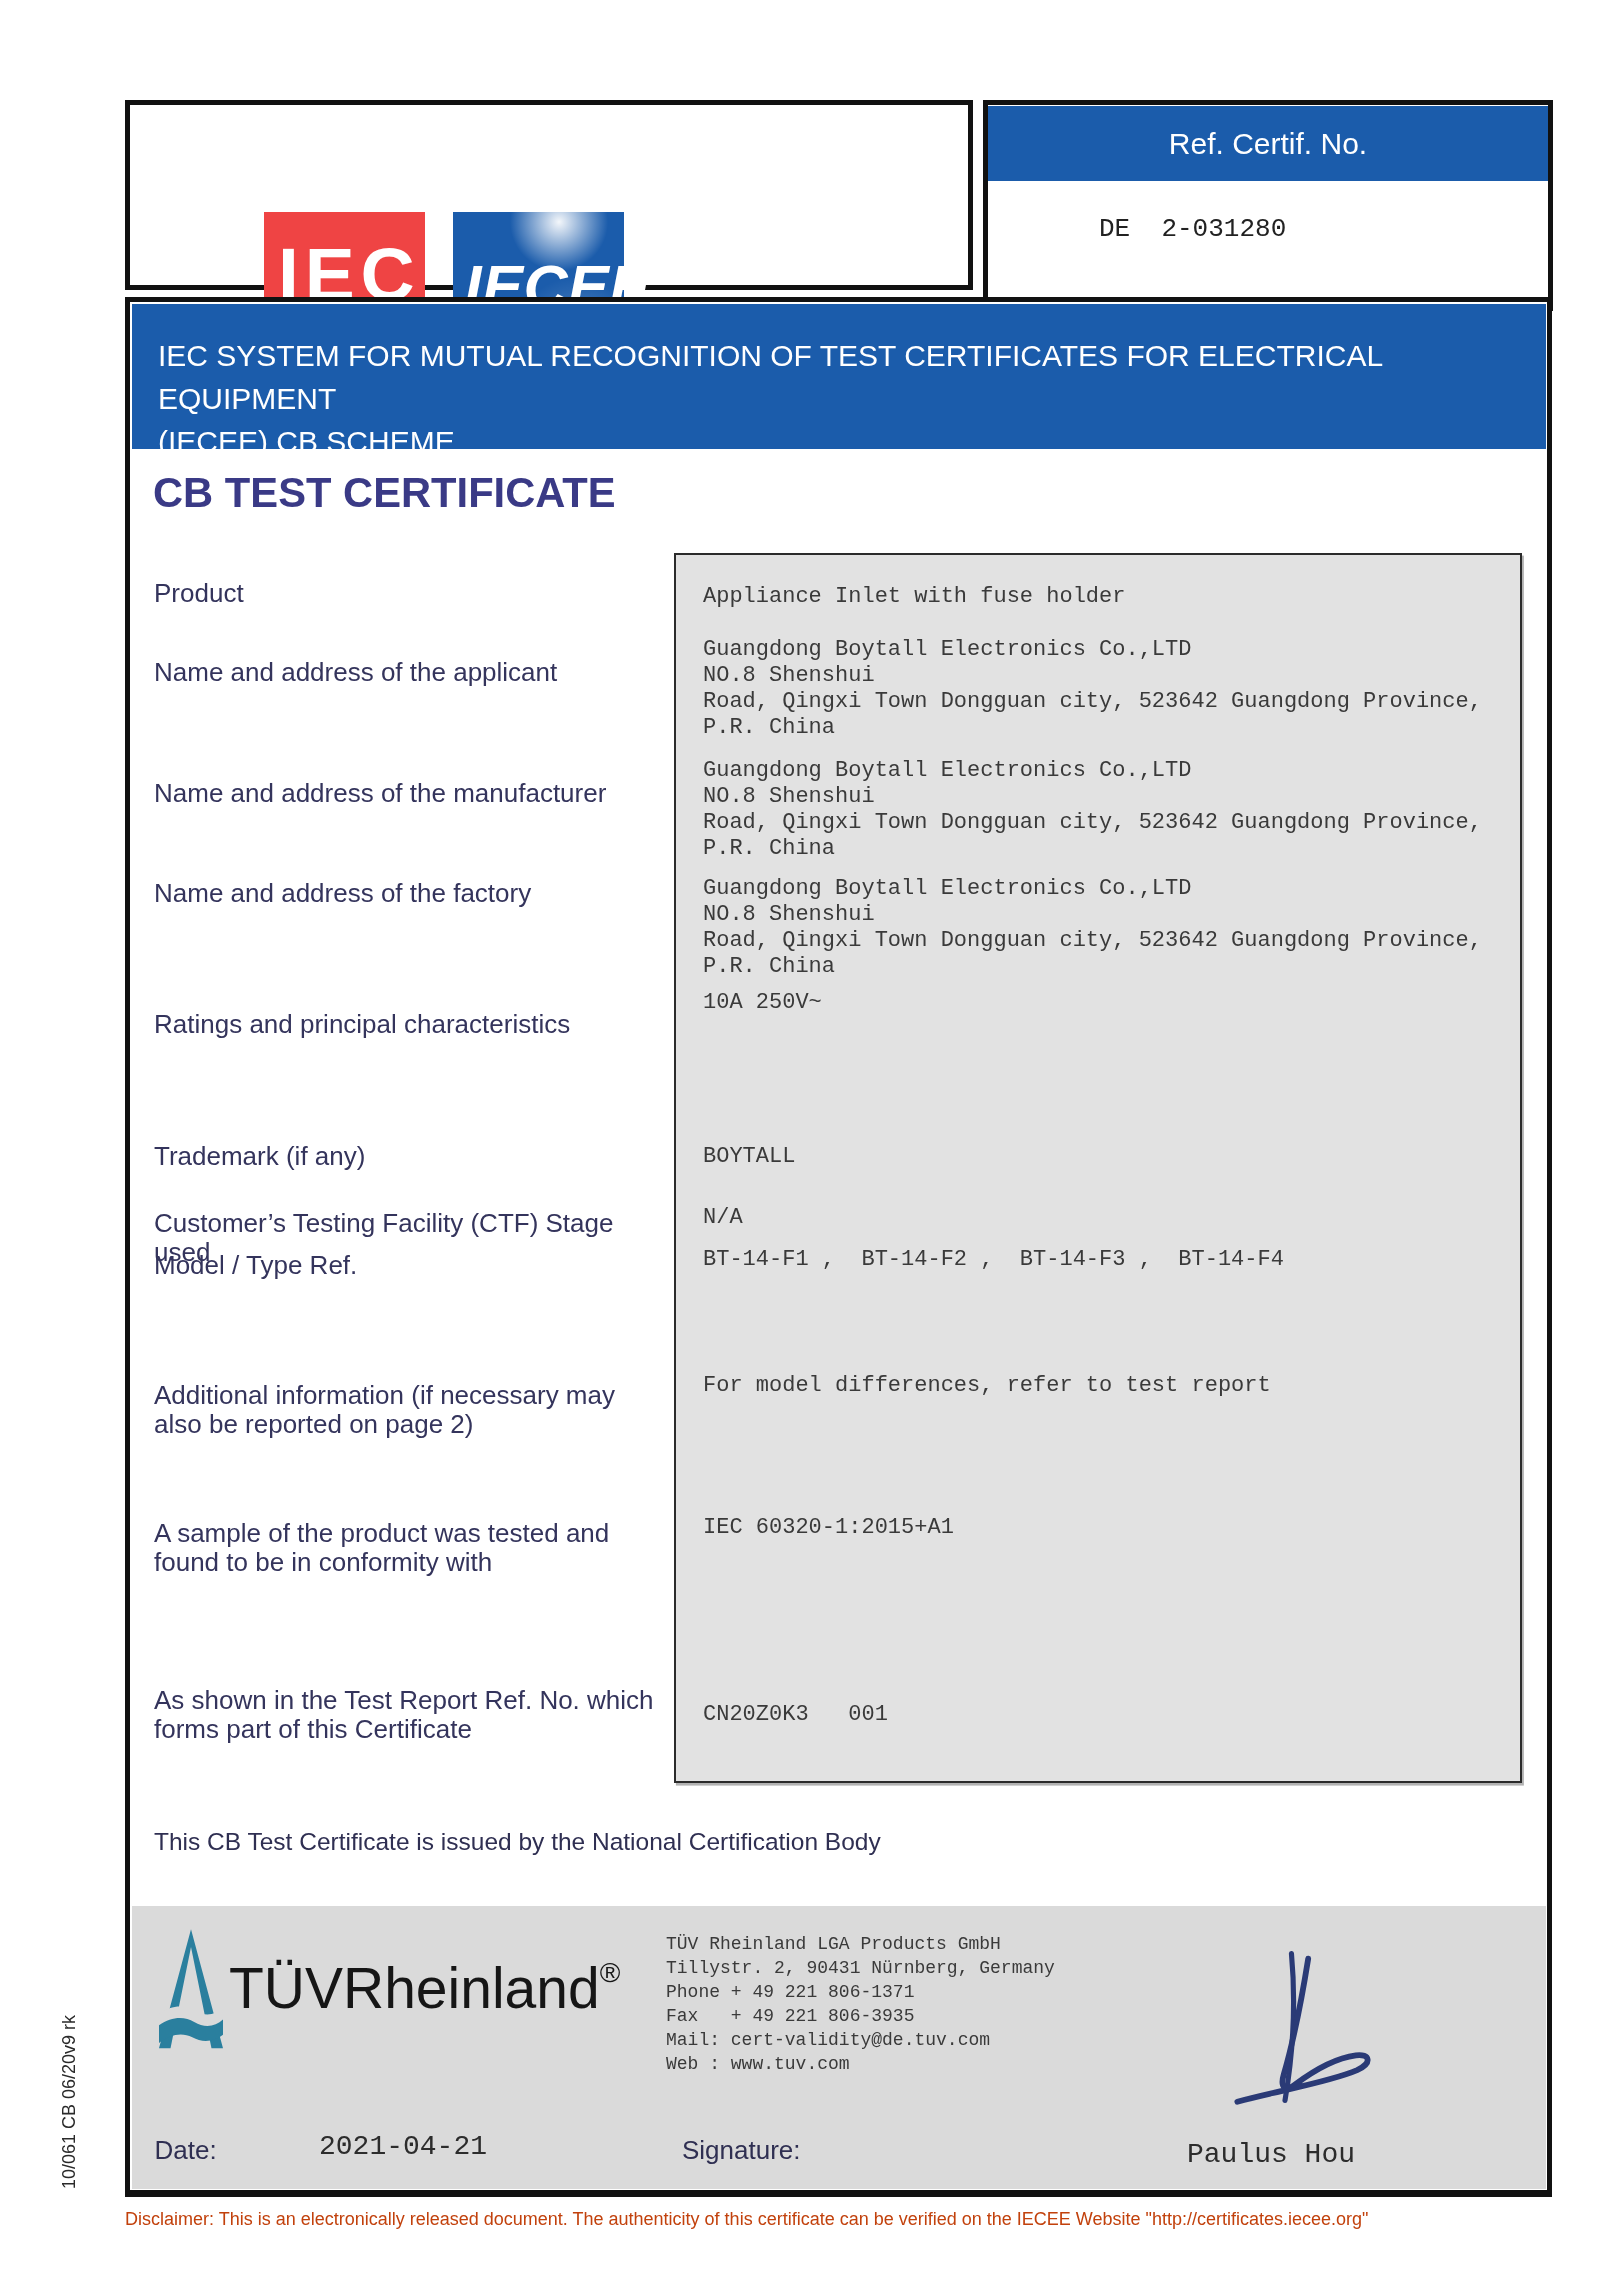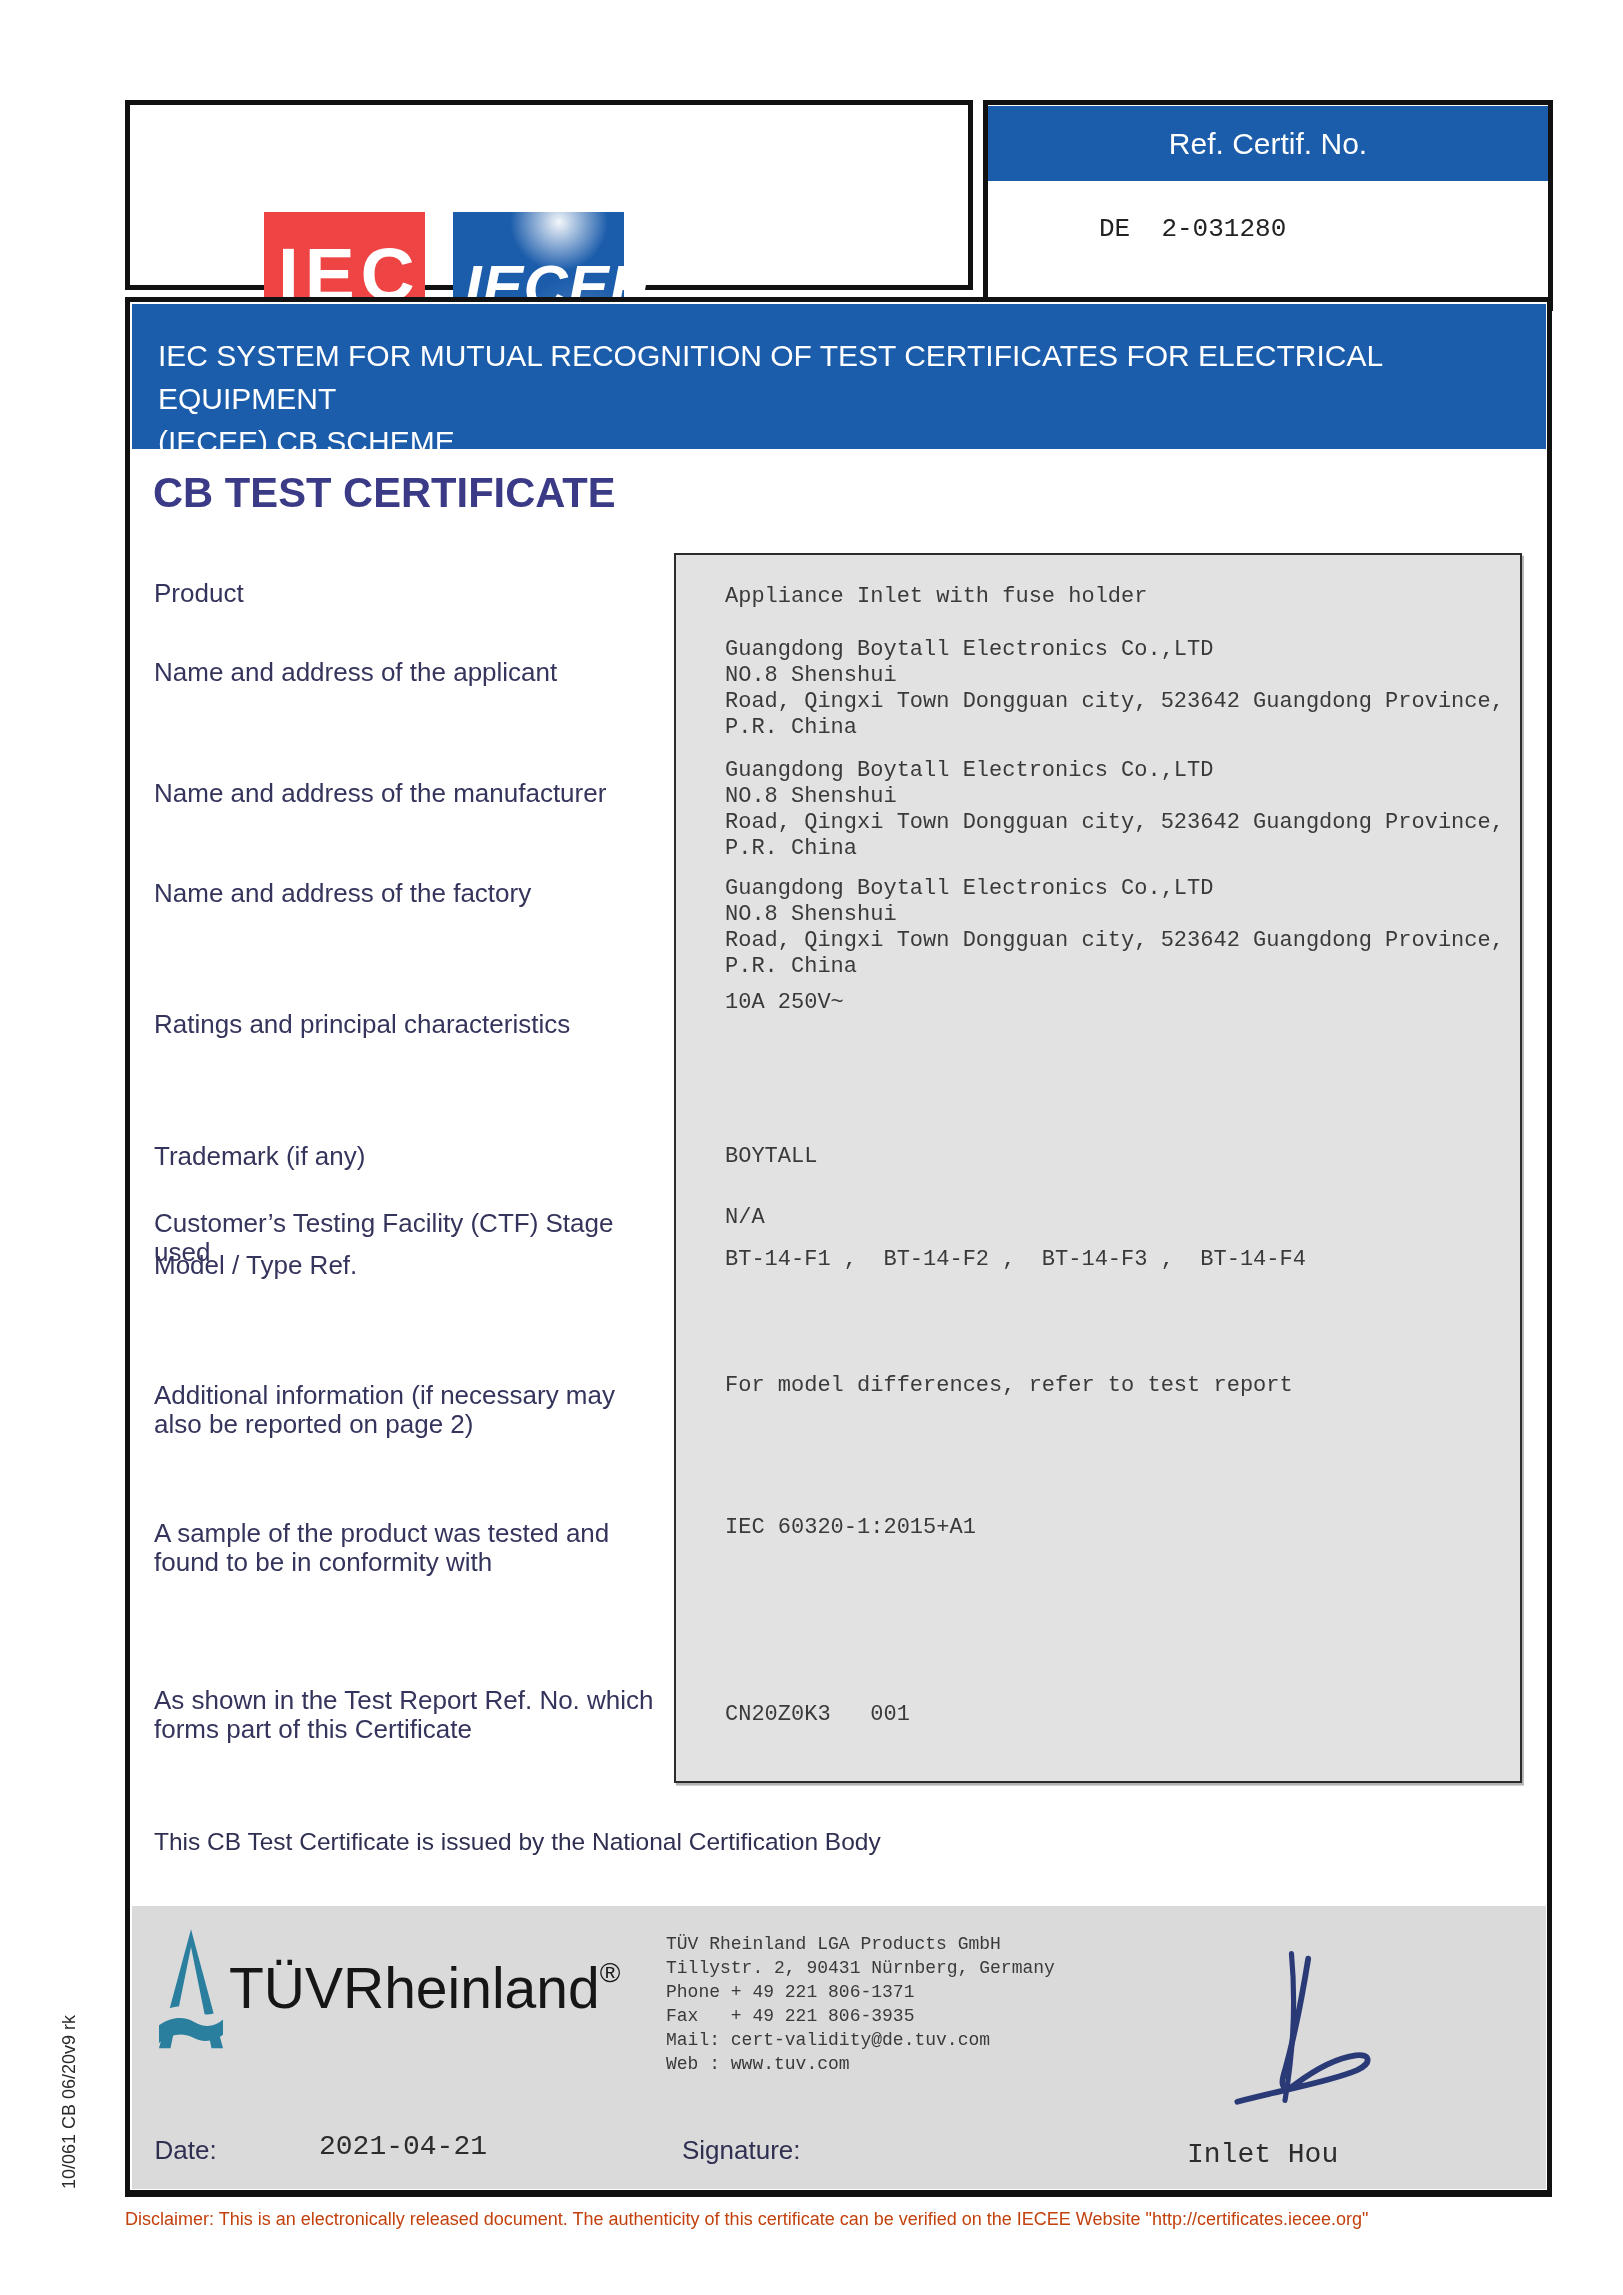--- a/index.html
+++ b/index.html
@@ -82,21 +82,20 @@
     box-shadow:1.9px 2.6px 0 rgba(0,0,0,0.30);
   }
   .lbl {
     position:absolute; left:154px; width:508px; color:#34345c; font-size:26px;
     line-height:29px; white-space:pre-line;
   }
   .val {
     position:absolute; left:703px; width:804px; color:#3a3a3a;
     font-family:"Liberation Mono", monospace; font-size:22px; line-height:26px;
     white-space:pre-wrap;
-    margin-left:22px;
   }
   .issued-note {
     position:absolute; left:154px; top:1828px; color:#2f2f52; font-size:24.5px;
   }
 
   
   .footer {
     position:absolute; left:132px; top:1906px; width:1414px; height:283px;
     background:#dadada;
   }
@@ -227,19 +226,19 @@
 Fax   + 49 221 806-3935
 Mail: cert-validity@de.tuv.com
 Web : www.tuv.com</div>
     <svg class="sig-svg" width="277" height="161" viewBox="0 0 430 250">
       <path d="M232,4 C238,70 236,150 222,232" fill="none" stroke="#2a3a76" stroke-width="8" stroke-linecap="round"></path>
       <path d="M258,12 C250,62 238,130 220,192 C214,212 222,219 238,207 C266,186 302,166 332,162 C354,159 358,174 334,185 C290,204 214,216 148,234" fill="none" stroke="#2a3a76" stroke-width="9" stroke-linecap="round"></path>
     </svg>
     <div class="date-label">Date:</div>
     <div class="date-value">2021-04-21</div>
     <div class="sign-label">Signature:</div>
-    <div class="sign-name">Inlet Hou</div>
+    <div class="sign-name">Paulus Hou</div>
   </div>
 
   <div class="disclaimer">Disclaimer:  This is an electronically released document. The authenticity of this certificate can be verified on the IECEE Website "http://certificates.iecee.org"</div>
 
 </div>
 
 
 </body></html>

